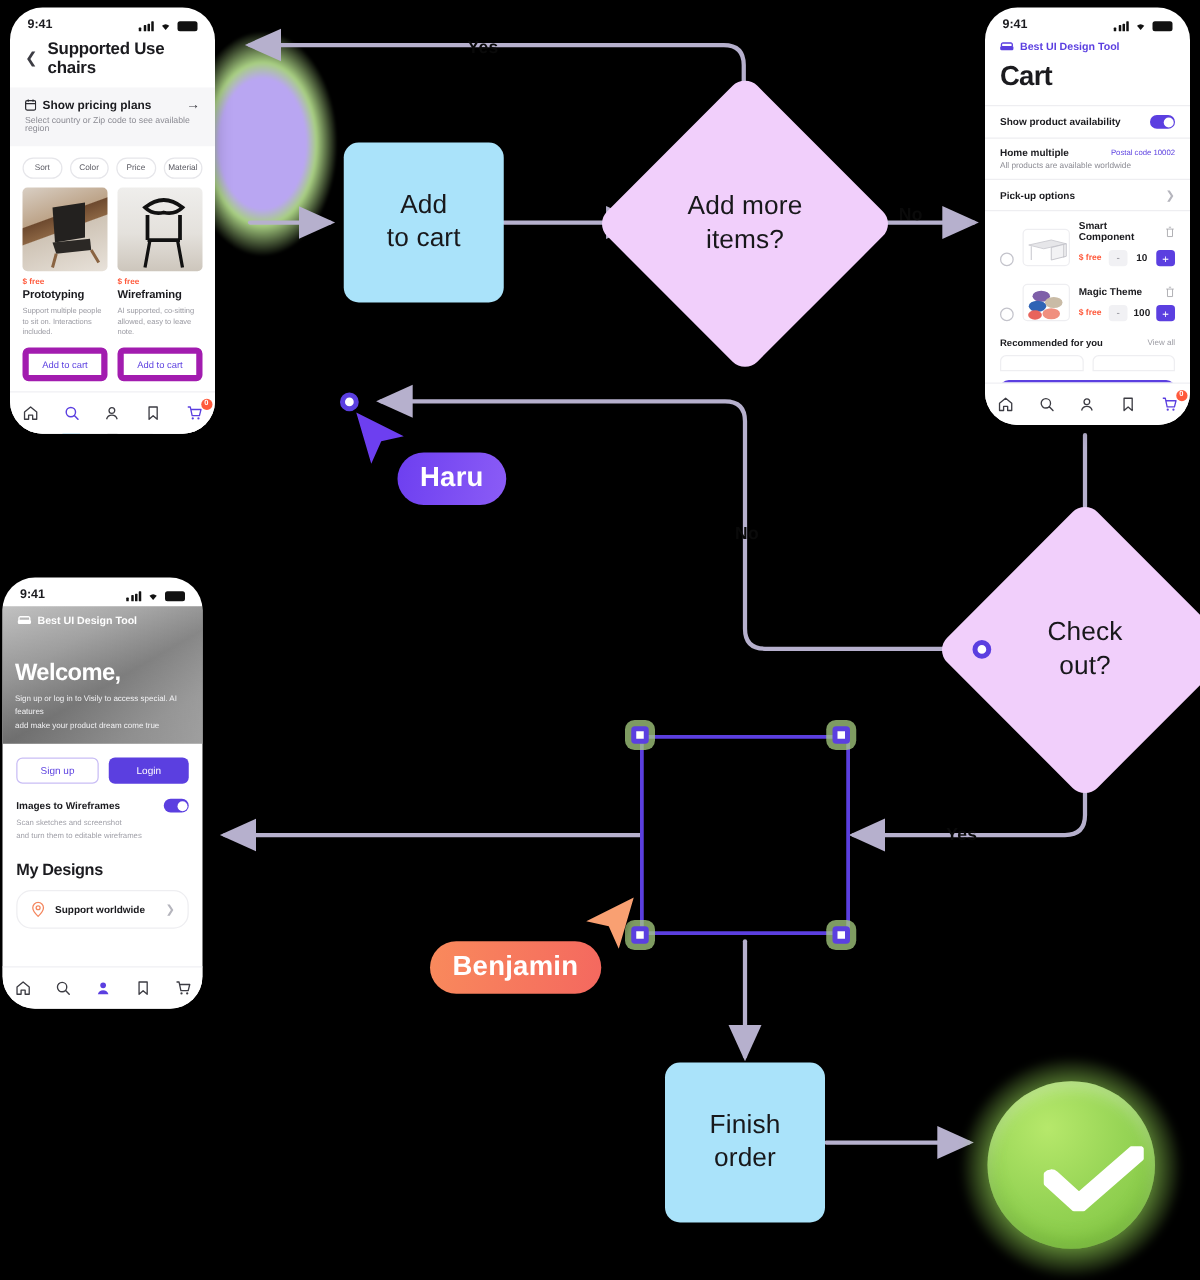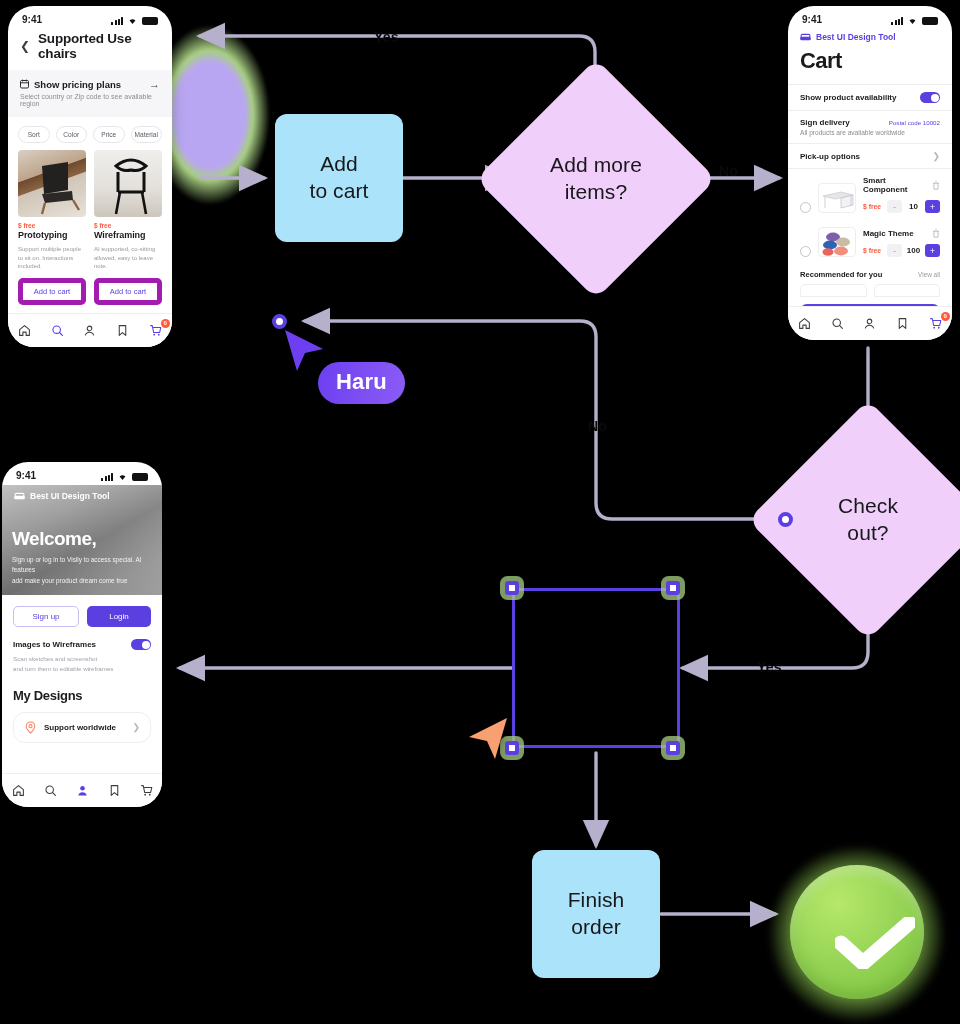--- a/index.html
+++ b/index.html
@@ -329,20 +329,21 @@
       <path d="M4 3 L42 22 L24 26 L16 44 Z" fill="#6d3ff0"></path>
     </svg>
   </div>
   <div class="cursor-tag" style="left:318px; top:362px; background:linear-gradient(100deg,#6d3ff0,#8b5cf6);">Haru</div>
 
   <div class="cursor" style="left:463px; top:715px;">
     <svg width="48" height="48" viewBox="0 0 48 48">
       <path d="M44 3 L6 22 L24 26 L32 44 Z" fill="#f9a072"></path>
     </svg>
   </div>
+  <div class="cursor-tag" style="left:344px; top:753px; background:linear-gradient(100deg,#f98a5c,#f4685f);">Benjamin</div>
 
   <div class="phone" id="phone-chairs">
     <div class="status-bar">
       <span>9:41</span>
       <span class="status-icons">
         <span class="bars">
             <i></i>
             <i></i>
             <i></i>
             <i></i>
@@ -489,21 +490,21 @@
 
     <div class="p2-sec">
       <div class="row-between">
         <span class="lbl-sm">Show product availability</span>
         <span class="toggle"></span>
       </div>
     </div>
 
     <div class="p2-sec">
       <div class="row-between">
-        <span class="lbl-sm">Sign delivery</span>
+        <span class="lbl-sm">Home multiple</span>
         <span class="lnk-xs">Postal code 10002</span>
       </div>
       <div class="lbl-xs">All products are available worldwide</div>
     </div>
 
     <div class="p2-sec">
       <div class="row-between">
         <span class="lbl-sm">Pick-up options</span>
         <span class="chev-r">❯</span>
       </div>

